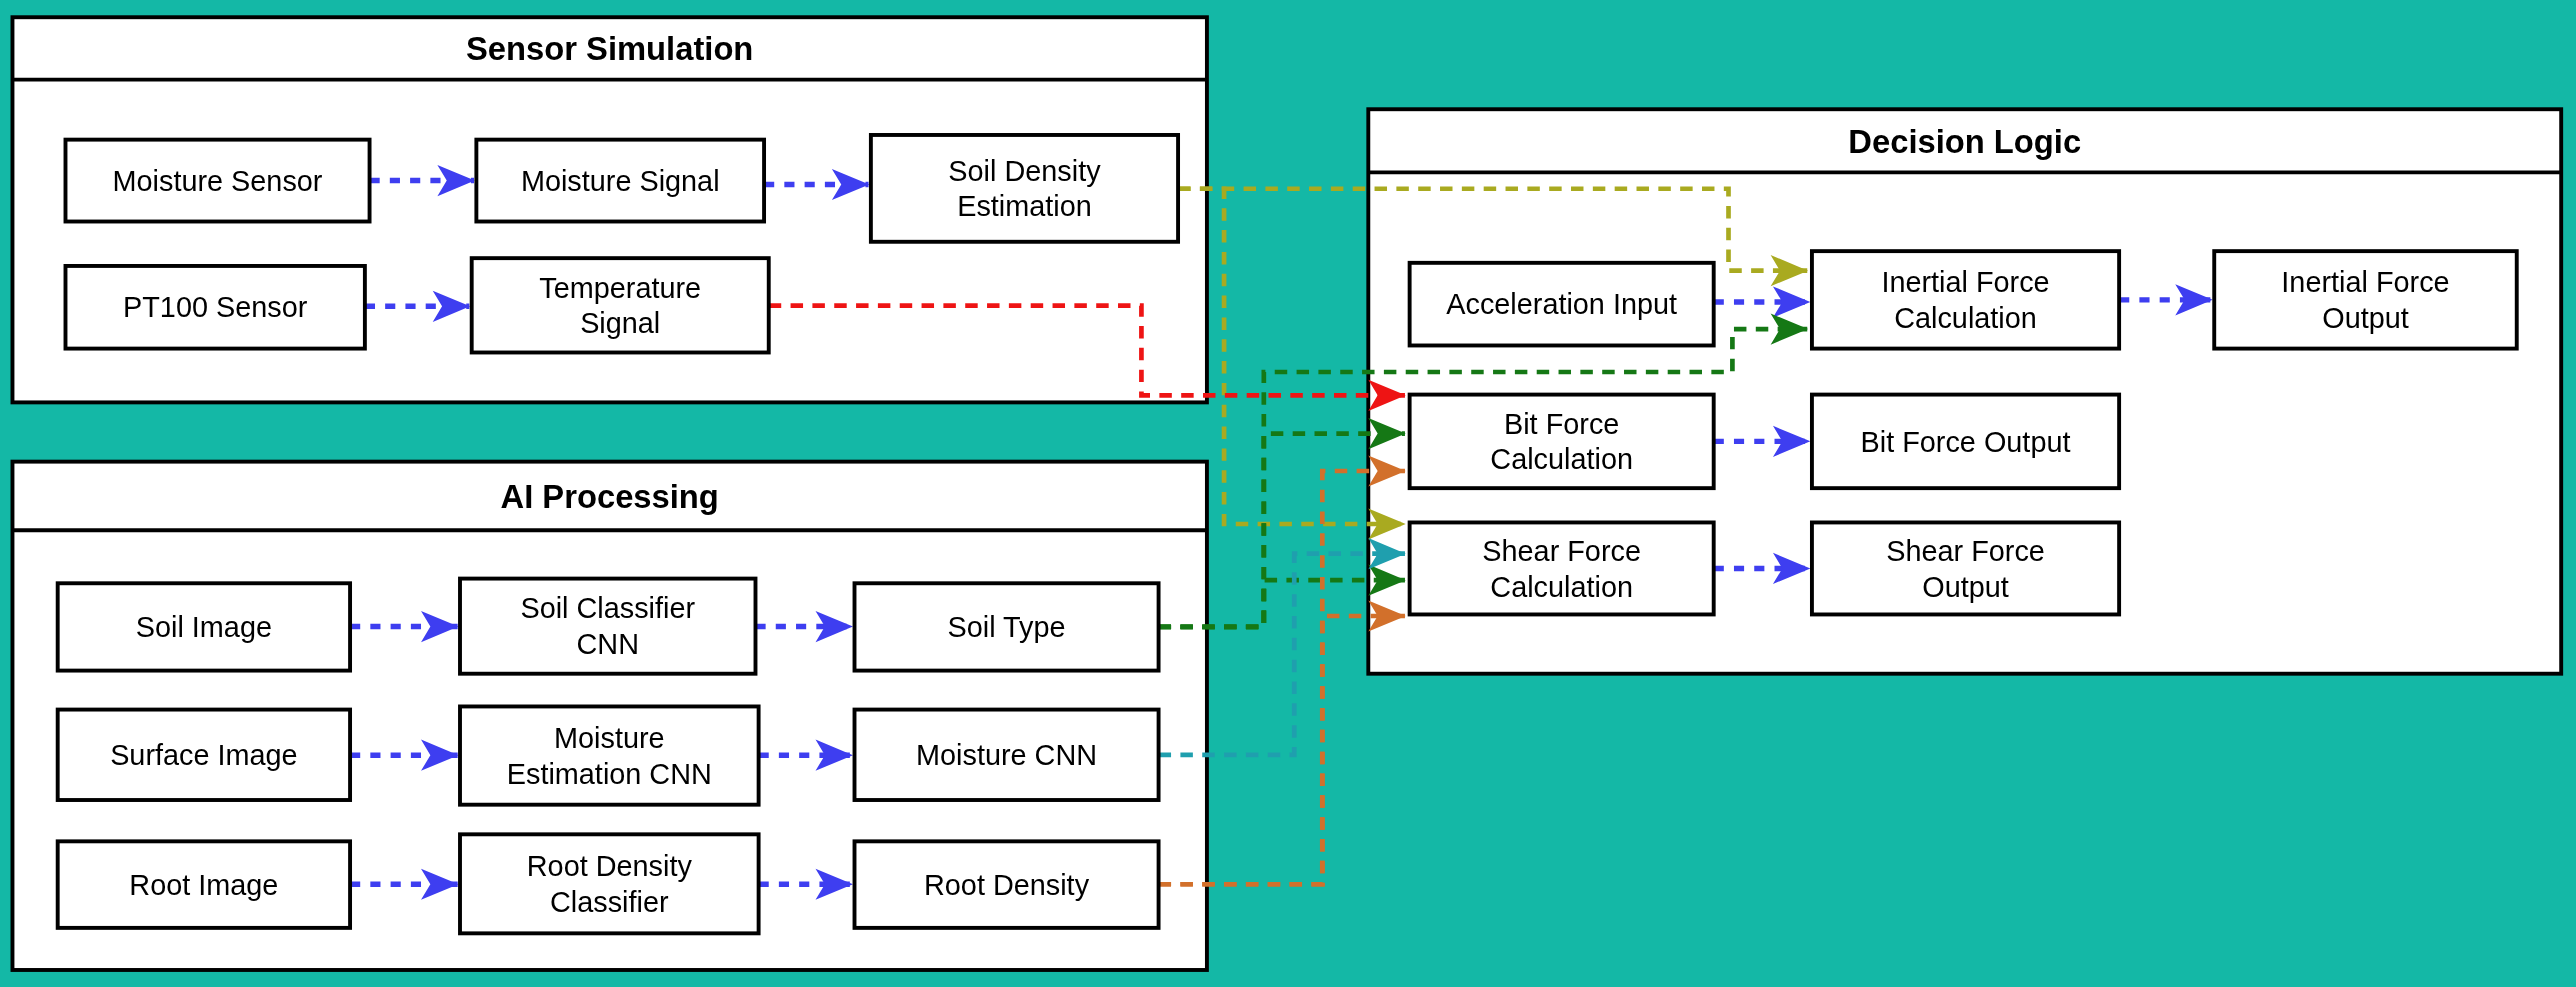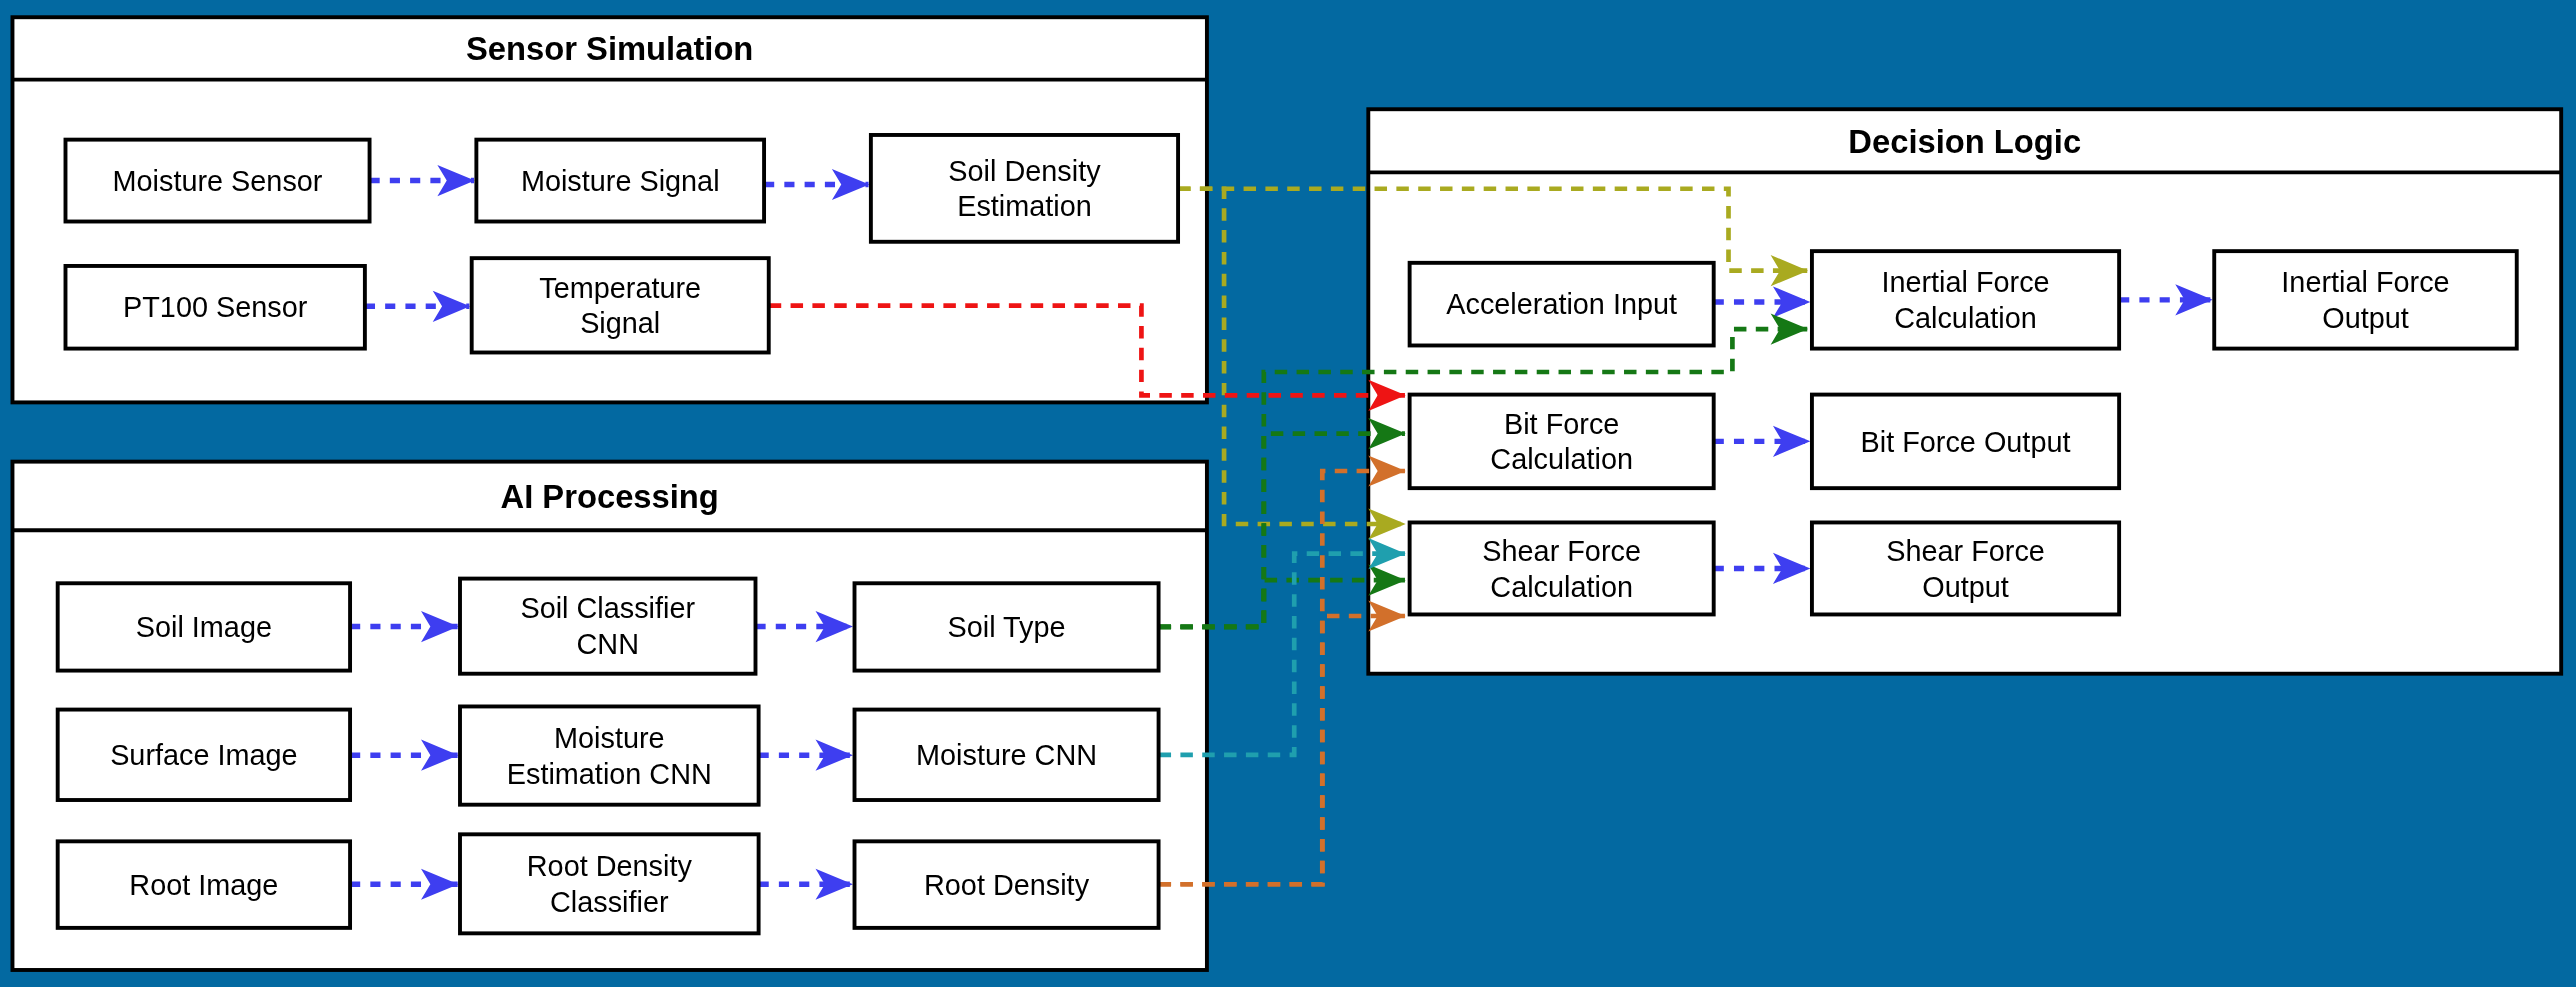--- a/index.html
+++ b/index.html
@@ -1,16 +1,16 @@
 <!DOCTYPE html>
 <html style="font-size:12.5px"><head>
 <meta charset="utf-8">
 <style>
   html,body{margin:0;padding:0;background:#ffffff;}
-  .canvas{width:2576px;height:988px;position:relative;background:#0369a1;}
+  .canvas{width:2576px;height:988px;position:relative;background:#14b8a6;}
   svg{display:block;}
   svg text{font-family:"Liberation Sans","DejaVu Sans",sans-serif;fill:#000000;}
   .group-title{font-weight:bold;font-size:42px;}
   .node-label{font-size:37px;}
 </style>
 </head>
 <body>
 
 <div class="canvas">
   <svg id="flowchart" width="2576" height="988" viewBox="0 0 3304 1267" xmlns="http://www.w3.org/2000/svg">

